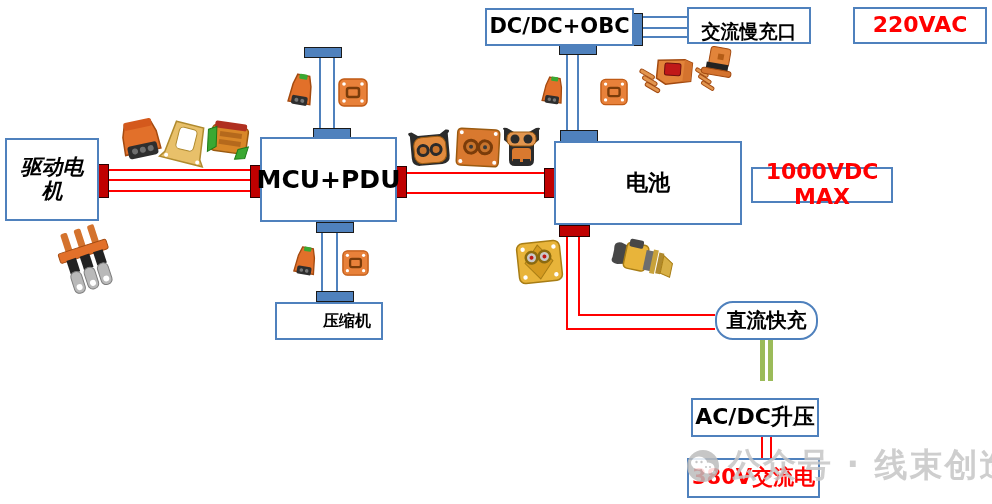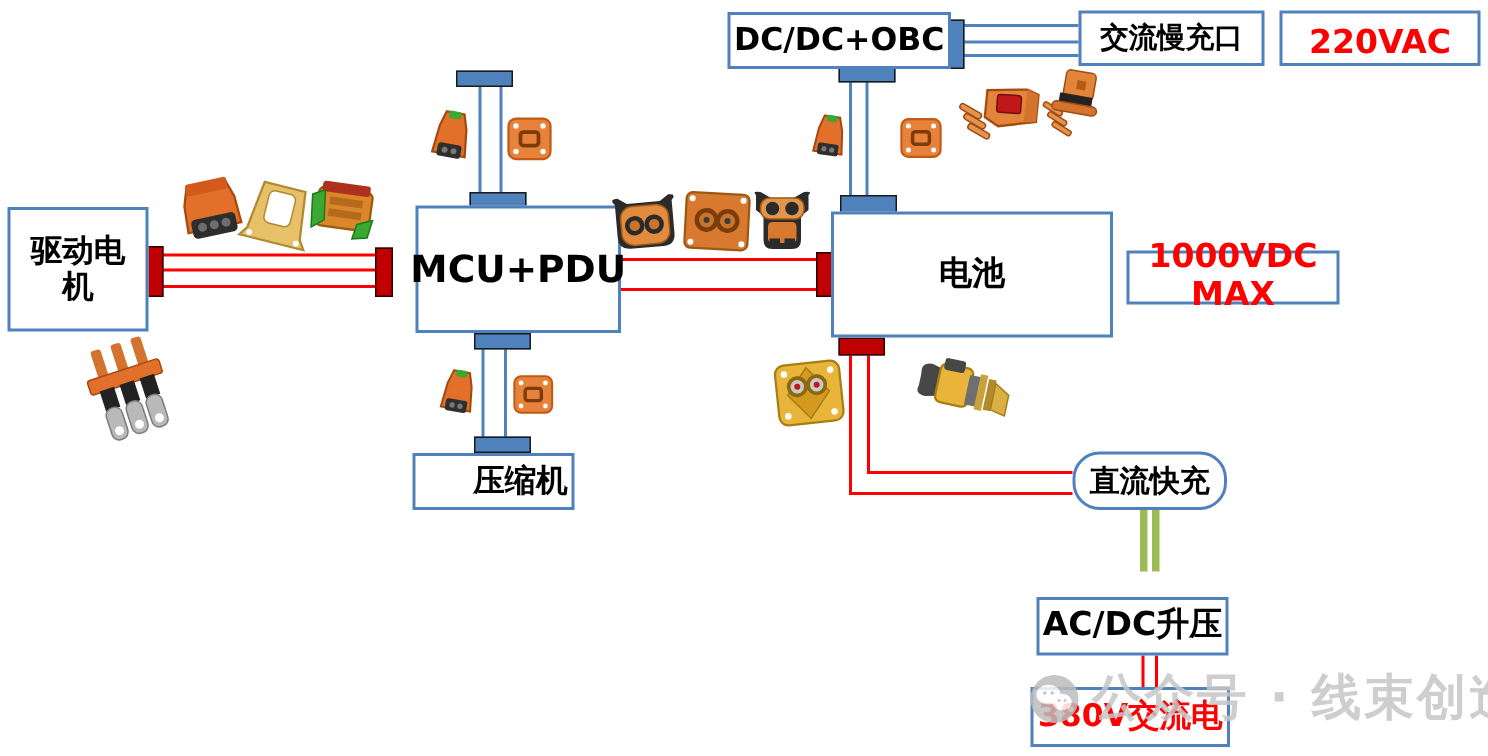--- a/index.html
+++ b/index.html
@@ -66,39 +66,39 @@
   <div class="conn blue" style="left:560px;top:130px;width:38px;height:12px;"></div>
   <div class="conn red" style="left:98px;top:164px;width:11px;height:34px;"></div>
   <div class="conn red" style="left:250px;top:165px;width:12px;height:33px;"></div>
   <div class="conn red" style="left:395px;top:166px;width:12px;height:32px;"></div>
   <div class="conn red" style="left:544px;top:168px;width:12px;height:30px;"></div>
   <div class="conn red" style="left:559px;top:225px;width:31px;height:12px;"></div>
 
   <div class="box" style="left:485px;top:8px;width:149px;height:38px;font-size:21px;">
     <span>DC/DC+OBC</span>
   </div>
-  <div class="box" style="left:719px;top:7px;width:124px;height:37px;font-size:19px;">
+  <div class="box" style="left:687px;top:7px;width:124px;height:37px;font-size:19px;align-items:flex-end;">
     <span>交流慢充口</span>
   </div>
-  <div class="box voltage" style="left:853px;top:7px;width:134px;height:37px;font-size:22px;align-items:flex-end;">
+  <div class="box voltage" style="left:853px;top:7px;width:134px;height:37px;font-size:22px;">
     <span>220VAC</span>
   </div>
-  <div class="box" style="left:5px;top:138px;width:94px;height:83px;font-size:21px;padding:0 11px;">
+  <div class="box" style="left:5px;top:138px;width:94px;height:83px;font-size:21px;padding:0 11px;font-style:italic;">
     <span>驱动电机</span>
   </div>
-  <div class="box" style="left:260px;top:137px;width:137px;height:85px;font-size:25px;margin-left:17px;">
+  <div class="box" style="left:260px;top:137px;width:137px;height:85px;font-size:25px;">
     <span>MCU+PDU</span>
   </div>
   <div class="box" style="left:554px;top:141px;width:188px;height:84px;font-size:22px;">
     <span>电池</span>
   </div>
   <div class="box voltage" style="left:751px;top:167px;width:142px;height:36px;font-size:22px;">
     <span>1000VDC MAX</span>
   </div>
-  <div class="box" style="left:275px;top:302px;width:108px;height:38px;font-size:21px;padding-left:36px;">
+  <div class="box" style="left:275px;top:302px;width:108px;height:38px;font-size:16px;padding-left:36px;">
     <span>压缩机</span>
   </div>
   <div class="box" style="left:715px;top:301px;width:103px;height:39px;font-size:20px;border-radius:18px;">
     <span>直流快充</span>
   </div>
   <div class="box" style="left:691px;top:381px;width:128px;height:39px;font-size:22px;margin-top:17px;">
     <span>AC/DC升压</span>
   </div>
   <div class="box voltage" style="left:687px;top:458px;width:133px;height:40px;font-size:21px;">
     <span>380V交流电</span>

